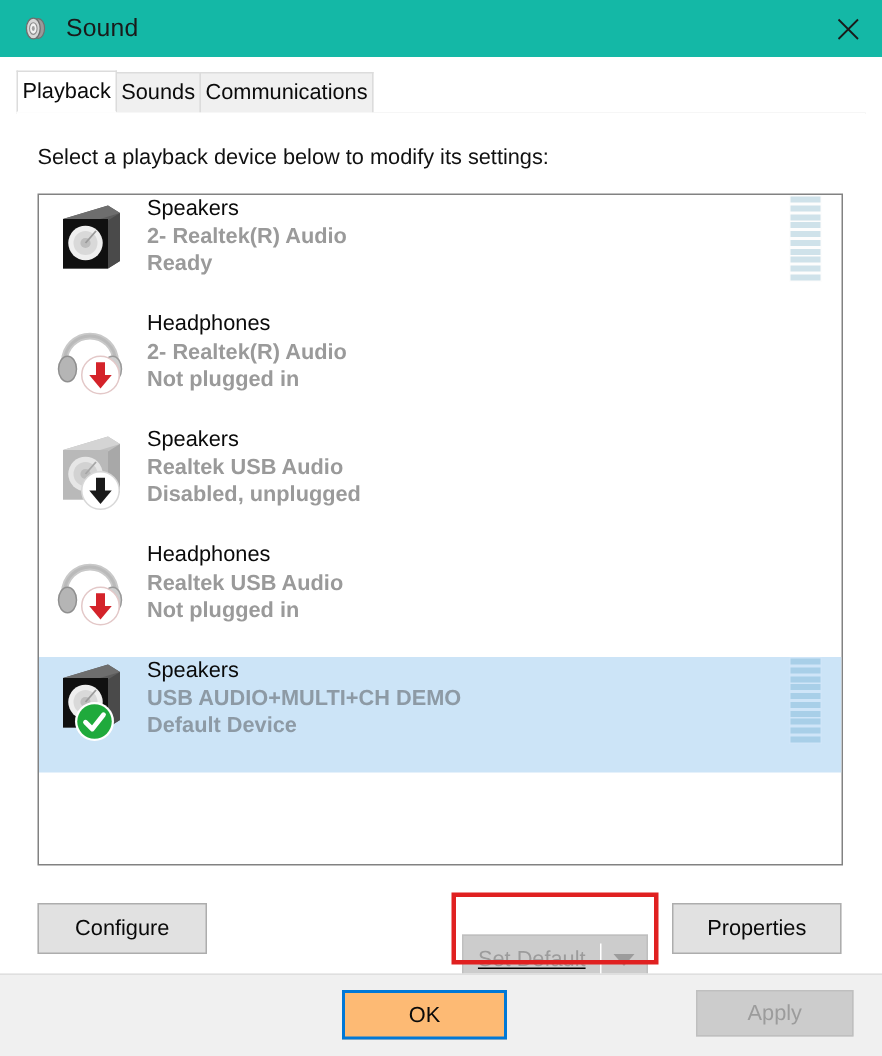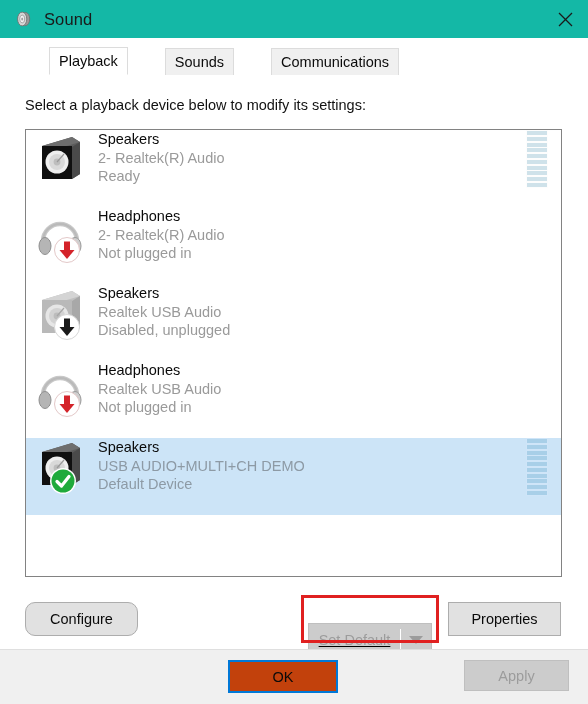--- a/index.html
+++ b/index.html
@@ -53,33 +53,32 @@
     position: absolute;
     left: 11px; top: 48px;
     width: 566px; height: 28px;
     display: flex;
     align-items: flex-end;
     border-bottom: 1px solid #dcdcdc;
     box-sizing: border-box;
   }
   .tab {
     height: 27px;
-    padding: 0 9px;
+    padding: 0 3px;
     display: flex;
     align-items: center;
     font-size: 14.5px;
     color: #0b0b0b;
     background: #f0f0f0;
     border: 1px solid #dcdcdc;
     border-bottom: none;
     margin-right: -1px;
     box-sizing: border-box;
     cursor: default;
     white-space: nowrap;
-    margin-left: 38px;
   }
   .tab.active {
     background: #ffffff;
     height: 28px;
     border-bottom: 1px solid #ffffff;
     position: relative;
     z-index: 3;
   }
 
   
@@ -135,20 +134,21 @@
   }
   .dev-name {
     font-size: 14.5px;
     color: #0a0a0a;
     white-space: nowrap;
   }
   .dev-desc, .dev-status {
     font-size: 14.5px;
     color: #9a9a9a;
     white-space: nowrap;
+    font-weight: bold;
   }
   .device-row.selected .dev-desc,
   .device-row.selected .dev-status {
     color: #8d9aa5;
   }
 
   
   .meter {
     width: 22px;
     min-width: 22px;
@@ -193,21 +193,21 @@
     border-color: #bfbfbf;
   }
   .btn.focus {
     border: 2px solid #0078d7;
     background: #e1e1e1;
   }
 
   #configure-button {
     position: absolute;
     left: 14px; top: 527px;
-    width: 113px; height: 34px; border-radius: 10px;
+    width: 113px; height: 34px;
   }
   #properties-button {
     position: absolute;
     left: 437px; top: 527px;
     width: 113px; height: 34px;
   }
 
   .splitbtn {
     position: absolute;
     left: 297px; top: 548px;
@@ -263,21 +263,21 @@
     left: 0; top: 649px;
     width: 588px; height: 55px;
     background: #f0f0f0;
     border-top: 1px solid #dfdfdf;
     box-sizing: border-box;
   }
   #ok-button {
     position: absolute;
     left: 228px; top: 10px;
     width: 110px; height: 33px;
-    background: #c2410c;
+    background: #fdba74;
   }
   #cancel-button {
     position: absolute;
     left: 350px; top: 10px;
     width: 110px; height: 33px;
   }
   #apply-button {
     position: absolute;
     left: 464px; top: 10px;
     width: 105px; height: 31px;

